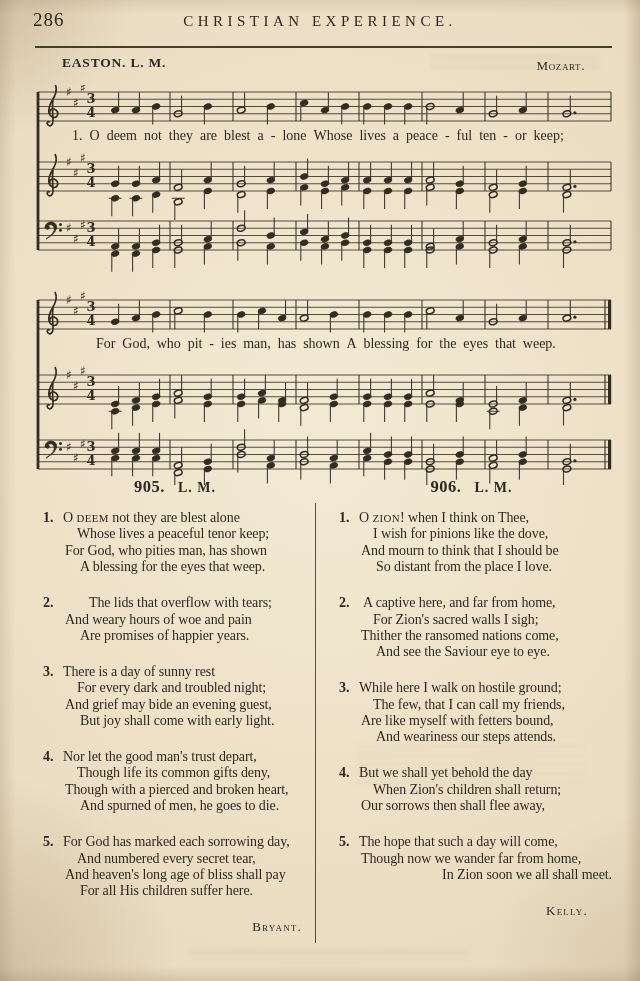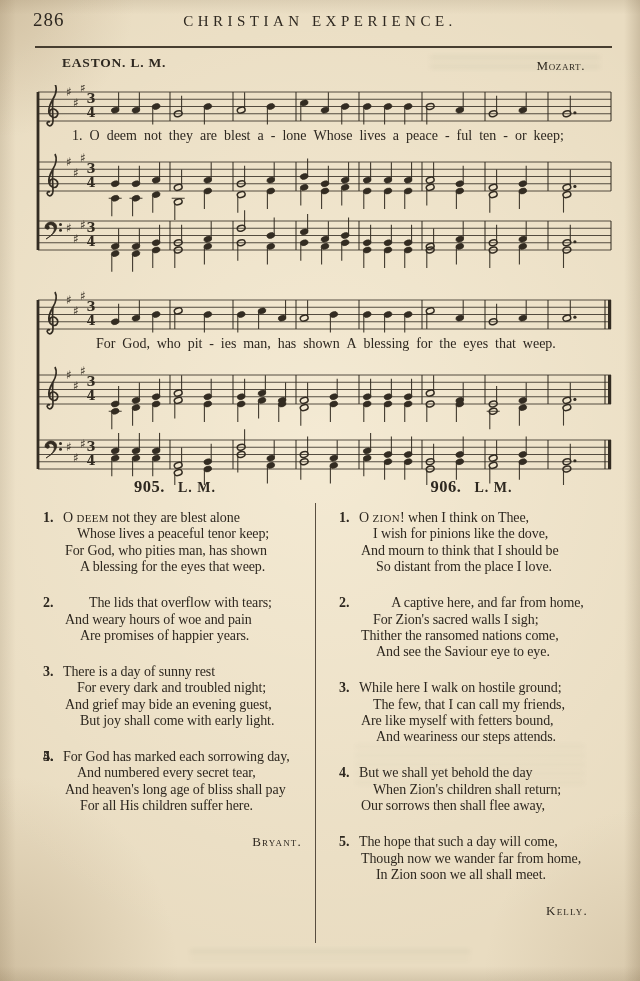--- a/index.html
+++ b/index.html
@@ -619,20 +619,26 @@
           <span class="vnum">3.</span>
           <div class="vlines">
             <div class="vline" style="margin-left: 0px;">There is a day of sunny rest</div>
             <div class="vline" style="margin-left: 14px;">For every dark and troubled night;</div>
             <div class="vline" style="margin-left: 2px;">And grief may bide an evening guest,</div>
             <div class="vline" style="margin-left: 17px;">But joy shall come with early light.</div>
           </div>
         </div>
         <div class="verse">
           <span class="vnum">4.</span>
+          <div class="vlines">
+            <div class="vline" style="margin-left: 0px;">Nor let the good man's trust depart,</div>
+            <div class="vline" style="margin-left: 14px;">Though life its common gifts deny,</div>
+            <div class="vline" style="margin-left: 2px;">Though with a pierced and broken heart,</div>
+            <div class="vline" style="margin-left: 17px;">And spurned of men, he goes to die.</div>
+          </div>
         </div>
         <div class="verse">
           <span class="vnum">5.</span>
           <div class="vlines">
             <div class="vline" style="margin-left: 0px;">For God has marked each sorrowing day,</div>
             <div class="vline" style="margin-left: 14px;">And numbered every secret tear,</div>
             <div class="vline" style="margin-left: 2px;">And heaven's long age of bliss shall pay</div>
             <div class="vline" style="margin-left: 17px;">For all His children suffer here.</div>
           </div>
         </div>
@@ -652,21 +658,21 @@
           <div class="vlines">
             <div class="vline" style="margin-left: 0px;">O <span class="sc">ZION</span>! when I think on Thee,</div>
             <div class="vline" style="margin-left: 14px;">I wish for pinions like the dove,</div>
             <div class="vline" style="margin-left: 2px;">And mourn to think that I should be</div>
             <div class="vline" style="margin-left: 17px;">So distant from the place I love.</div>
           </div>
         </div>
         <div class="verse">
           <span class="vnum">2.</span>
           <div class="vlines">
-            <div class="vline" style="margin-left: 4px; text-align: center;">A captive here, and far from home,</div>
+            <div class="vline" style="margin-left: 4px;">A captive here, and far from home,</div>
             <div class="vline" style="margin-left: 14px;">For Zion's sacred walls I sigh;</div>
             <div class="vline" style="margin-left: 2px;">Thither the ransomed nations come,</div>
             <div class="vline" style="margin-left: 17px;">And see the Saviour eye to eye.</div>
           </div>
         </div>
         <div class="verse">
           <span class="vnum">3.</span>
           <div class="vlines">
             <div class="vline" style="margin-left: 0px;">While here I walk on hostile ground;</div>
             <div class="vline" style="margin-left: 14px;">The few, that I can call my friends,</div>
@@ -680,21 +686,21 @@
             <div class="vline" style="margin-left: 0px;">But we shall yet behold the day</div>
             <div class="vline" style="margin-left: 14px;">When Zion's children shall return;</div>
             <div class="vline" style="margin-left: 2px;">Our sorrows then shall flee away,</div>
           </div>
         </div>
         <div class="verse">
           <span class="vnum">5.</span>
           <div class="vlines">
             <div class="vline" style="margin-left: 0px;">The hope that such a day will come,</div>
             <div class="vline" style="margin-left: 2px;">Though now we wander far from home,</div>
-            <div class="vline" style="margin-left: 17px;">In Zion soon we all shall meet.</div>
+            <div class="vline" style="margin-left: 17px; text-align: right;">In Zion soon we all shall meet.</div>
           </div>
         </div>
       </div>
     <div class="attribution">Kelly.</div>
   </div>
 
   <div id="bleed-a" class="bleed"></div>
   <div id="bleed-b" class="bleed"></div>
   <div id="bleed-c" class="bleed"></div>
 </div>

